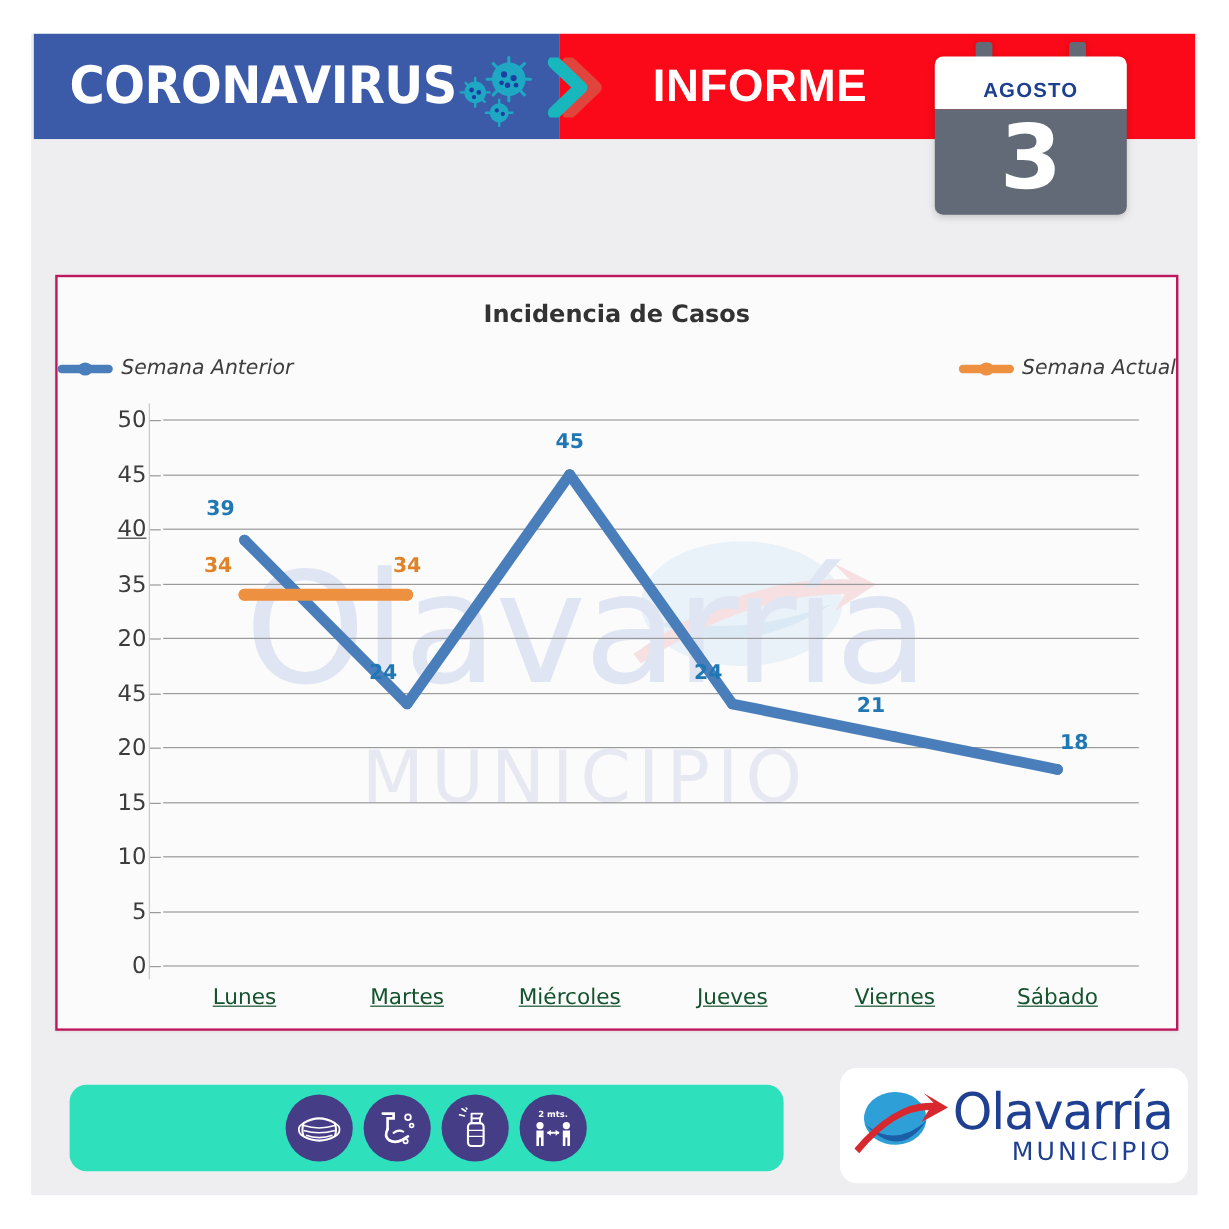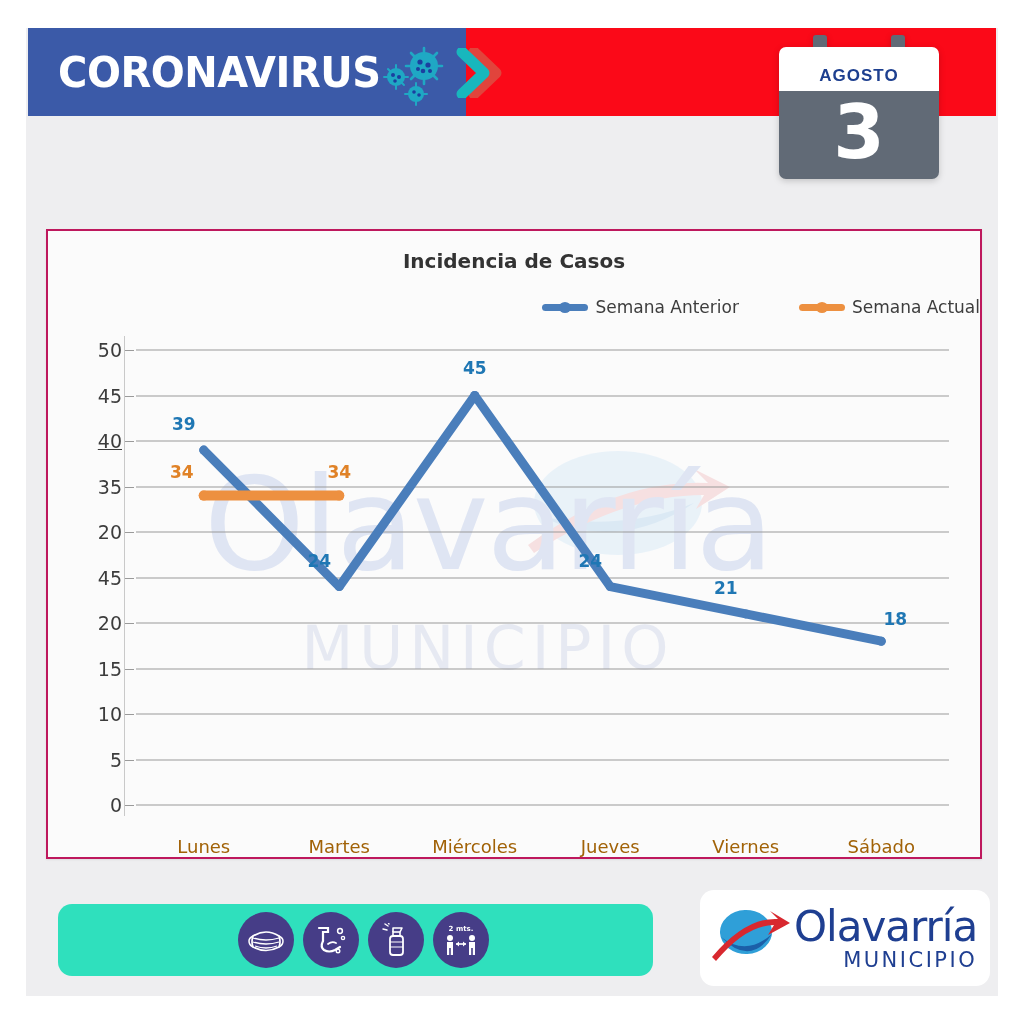--- a/index.html
+++ b/index.html
@@ -80,21 +80,21 @@
     box-shadow:0 1px 2px rgba(0,0,0,.07);
     overflow:hidden;
   }
   .chart-title{
     position:absolute;left:0;top:18px;width:100%;text-align:center;
     font-size:20px;font-weight:bold;color:#333;
     font-family:"DejaVu Sans", sans-serif;
   }
   .legend{
     position:absolute;left:0;top:66px;width:100%;
-    display:flex;justify-content:flex-end;gap:60px;align-items:center;
+    display:flex;justify-content:space-between;gap:60px;align-items:center;font-style:italic;
   }
   .legend-item{display:flex;align-items:center;gap:7px;}
   .legend-swatch{width:46px;height:7px;border-radius:4px;position:relative;}
   .legend-swatch::after{
     content:"";position:absolute;left:17px;top:-2px;width:12px;height:11px;
     border-radius:50%;background:inherit;
   }
   .legend-label{font-size:17px;color:#3d3d3d;
     font-family:"DejaVu Sans", sans-serif;}
 
@@ -130,23 +130,24 @@
     transform:translateY(-0.5px);
   }
   .tickmark{
     position:absolute;right:calc(100% + 2px);width:9px;height:1px;background:#9a9a9a;
   }
   .axis-left{
     position:absolute;left:-12px;top:-14px;width:1px;height:480px;background:#c9c9c9;
   }
   .xlabels{position:absolute;left:0;top:100%;width:100%;height:50px;}
   .xlab{
-    position:absolute;transform:translateX(-50%);top:31px;
-    font-size:18px;color:#a16207;white-space:nowrap;
-    font-family:"DejaVu Sans", sans-serif;
+    position:absolute;transform:translateX(-50%);top:16px;
+    font-size:18px;color:#14532d;white-space:nowrap;
+    font-family:"DejaVu Sans", sans-serif;
+    text-decoration:underline;
   }
   .dlabel{
     position:absolute;transform:translate(-50%,-50%);
     font-size:17px;font-weight:bold;white-space:nowrap;
     font-family:"DejaVu Sans", sans-serif;
   }
   svg.series{position:absolute;left:0;top:0;overflow:visible;}
 
   
   .footer{
@@ -232,20 +233,21 @@
             <circle cx="39" cy="51" r="1.8"></circle>
         </g>
       </svg>
     </div>
 
     <div class="header-red">
       <svg class="chevrons" viewBox="0 0 70 50">
         <path d="M22 4 L44 25 L22 46" fill="none" stroke="#e1443c" stroke-width="11" stroke-linejoin="round" stroke-linecap="round"></path>
         <path d="M10 4 L32 25 L10 46" fill="none" stroke="#18b7bd" stroke-width="11" stroke-linejoin="round" stroke-linecap="round"></path>
       </svg>
+      <div class="informe-title">INFORME</div>
     </div>
   </div>
 
   <div class="calendar">
     <div class="cal-ring l"></div>
     <div class="cal-ring r"></div>
     <div class="cal-top">
       <span class="cal-month">AGOSTO</span>
     </div>
     <div class="cal-body">

